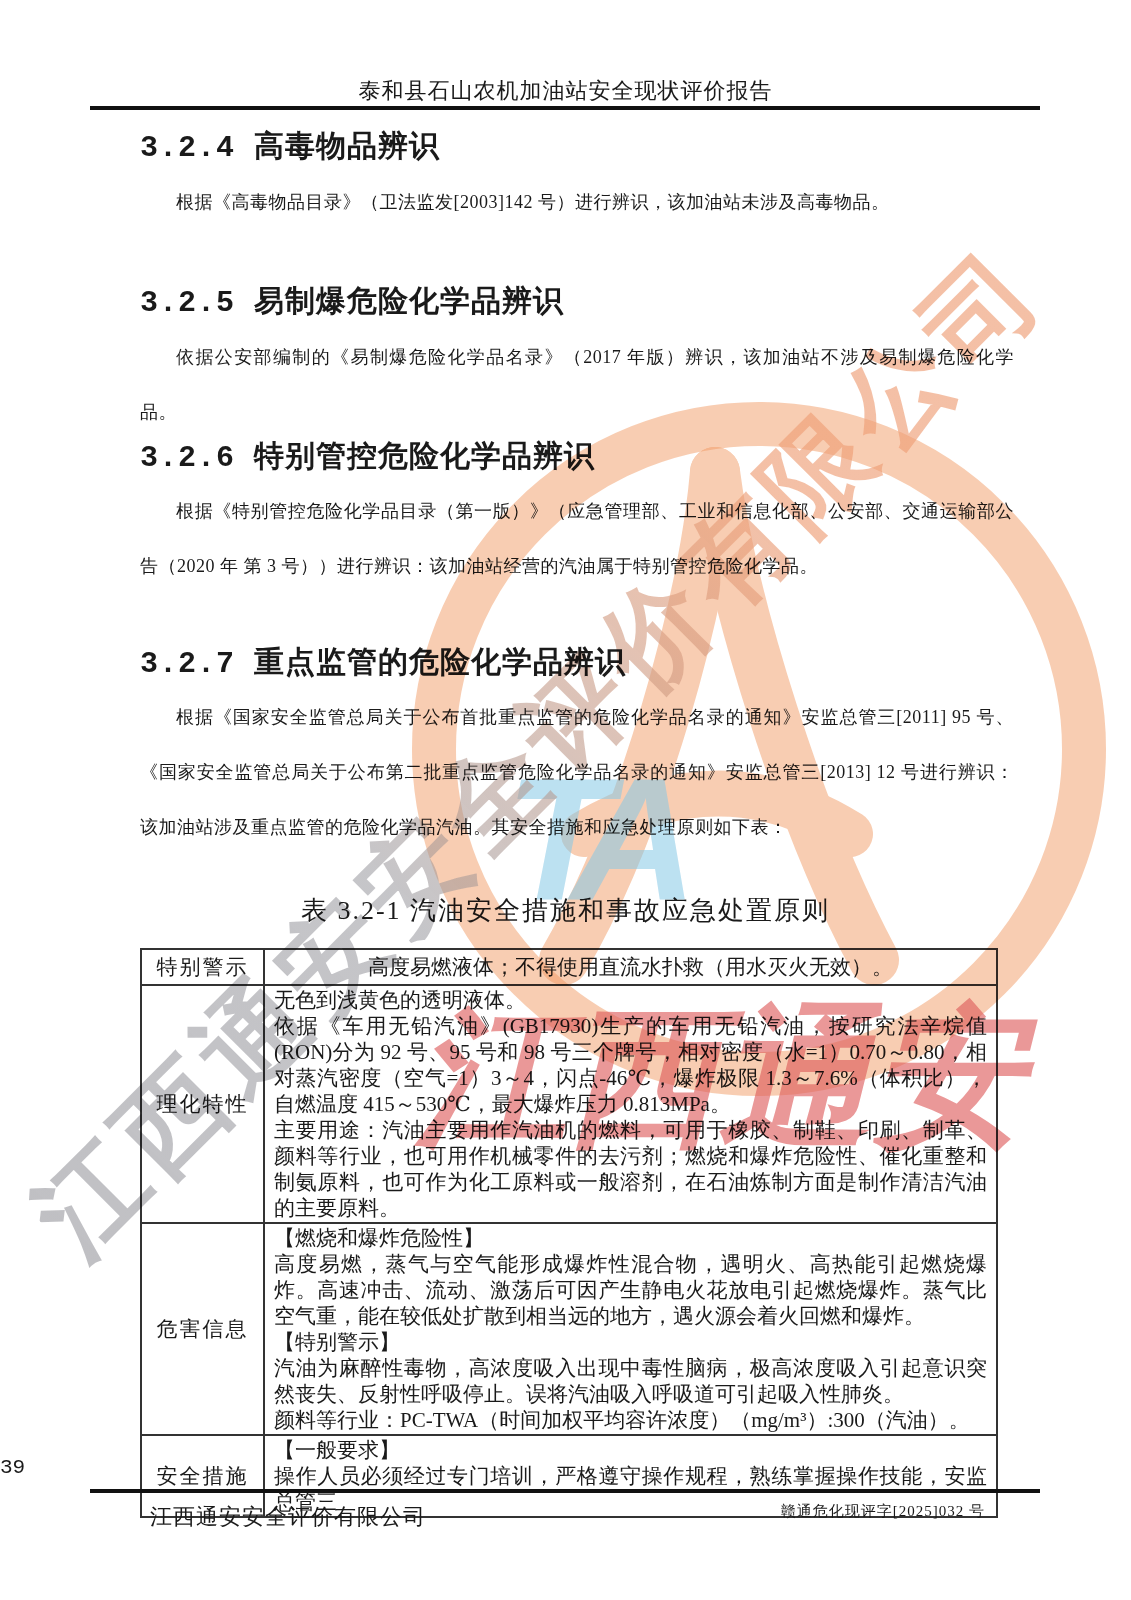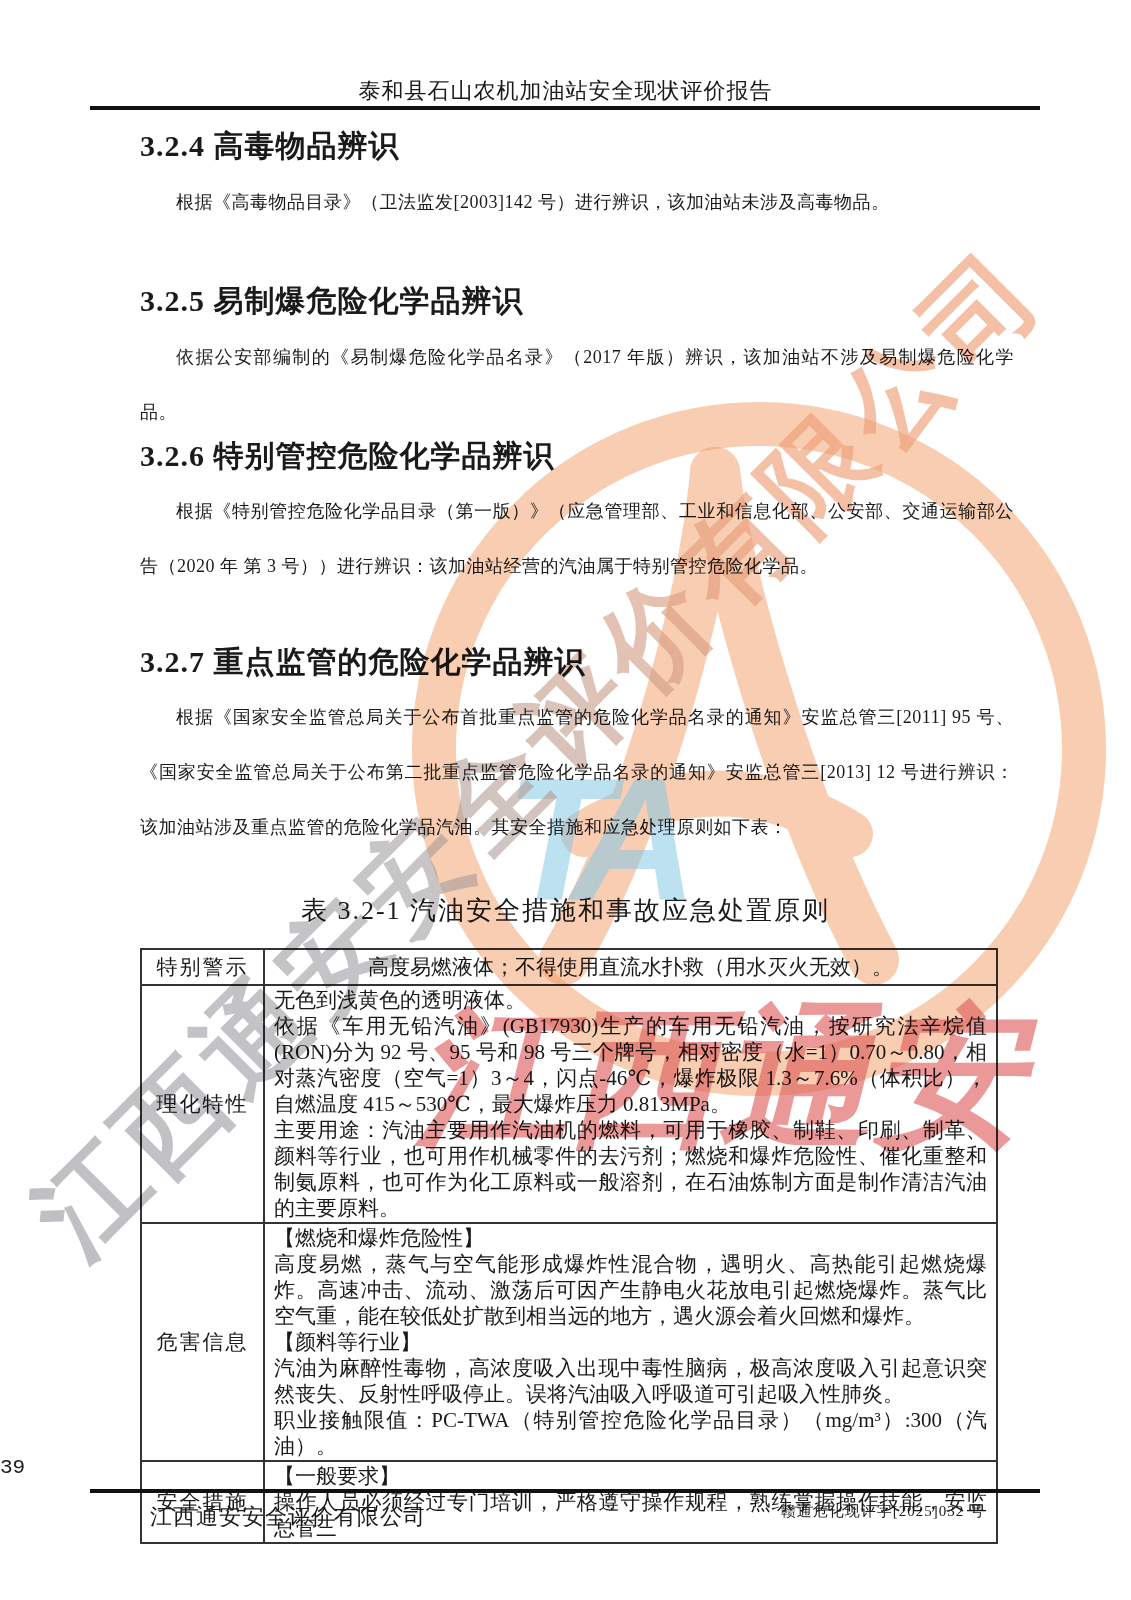--- a/index.html
+++ b/index.html
@@ -13,21 +13,21 @@
   
   .doc-header-title{position:absolute; top:76px; left:0; width:100%; text-align:center;
     font-size:22px; letter-spacing:1px;}
   .doc-header-rule{position:absolute; top:106px; left:90px; width:950px; height:4px; background:#111;}
   .page-num{position:absolute; top:1456px; left:0; width:100%; text-align:left; font-size:21px;font-family:Liberation Mono, monospace;}
   .footer-rule{position:absolute; top:1489px; left:90px; width:950px; height:4px; background:#111;}
   .footer-left{position:absolute; top:1502px; left:150px; font-size:22px; letter-spacing:1px;}
   .footer-right{position:absolute; top:1502px; right:146px; font-size:15px; letter-spacing:1px;}
   
   .sec-h{position:absolute; left:140px; width:880px;
-    font-family:Liberation Serif, serif; font-weight:bold;
+    font-family:Liberation Mono, monospace; font-weight:bold;
     font-size:30px; letter-spacing:1px; white-space:nowrap;}
   .sec-p{position:absolute; left:140px; width:874px; font-size:18px; line-height:55px;
     text-align:justify; text-indent:2em; letter-spacing:0.5px;}
   .h-1{top:126px}.h-2{top:281px}.h-3{top:436px}.h-4{top:642px}
   .p-1{top:175px}.p-2{top:330px}.p-3{top:484px}.p-4{top:690px}
   
   .tbl-caption{position:absolute; top:893px; left:0; width:100%; text-align:center;
     font-size:26px; letter-spacing:2px;}
   table.haz{position:absolute; top:948px; left:140px; width:858px;
     border-collapse:collapse; table-layout:fixed;}
@@ -90,23 +90,23 @@
           <p class="cellp">无色到浅黄色的透明液体。</p>
           <p class="cellp">依据《车用无铅汽油》(GB17930)生产的车用无铅汽油，按研究法辛烷值(RON)分为 92 号、95 号和 98 号三个牌号，相对密度（水=1）0.70～0.80，相对蒸汽密度（空气=1）3～4，闪点-46℃，爆炸极限 1.3～7.6%（体积比），自燃温度 415～530℃，最大爆炸压力 0.813MPa。</p>
           <p class="cellp">主要用途：汽油主要用作汽油机的燃料，可用于橡胶、制鞋、印刷、制革、颜料等行业，也可用作机械零件的去污剂；燃烧和爆炸危险性、催化重整和制氨原料，也可作为化工原料或一般溶剂，在石油炼制方面是制作清洁汽油的主要原料。</p>
         </td>
       </tr>
       <tr class="r-haz">
         <td class="lbl">危害信息</td>
         <td class="val">
           <p class="cellp">【燃烧和爆炸危险性】</p>
           <p class="cellp">高度易燃，蒸气与空气能形成爆炸性混合物，遇明火、高热能引起燃烧爆炸。高速冲击、流动、激荡后可因产生静电火花放电引起燃烧爆炸。蒸气比空气重，能在较低处扩散到相当远的地方，遇火源会着火回燃和爆炸。</p>
-          <p class="cellp">【颜料等行业】</p>
+          <p class="cellp">【特别警示】</p>
           <p class="cellp">汽油为麻醉性毒物，高浓度吸入出现中毒性脑病，极高浓度吸入引起意识突然丧失、反射性呼吸停止。误将汽油吸入呼吸道可引起吸入性肺炎。</p>
-          <p class="cellp">职业接触限值：PC-TWA（特别管控危险化学品目录）（mg/m³）:300（汽油）。</p>
+          <p class="cellp">颜料等行业：PC-TWA（时间加权平均容许浓度）（mg/m³）:300（汽油）。</p>
         </td>
       </tr>
       <tr class="r-safe">
         <td class="lbl">安全措施</td>
         <td class="val">
           <p class="cellp">【一般要求】</p>
           <p class="cellp">操作人员必须经过专门培训，严格遵守操作规程，熟练掌握操作技能，安监总管三</p>
         </td>
       </tr>
     </tbody>

